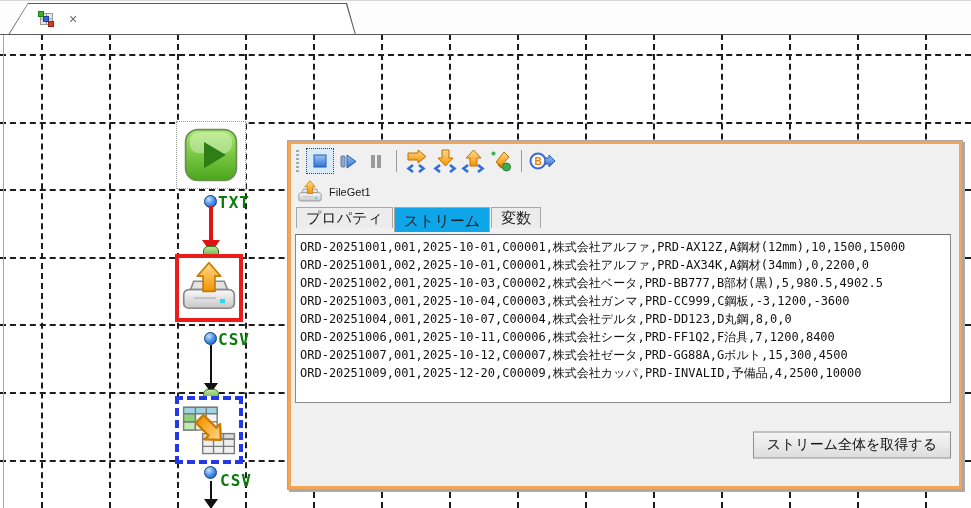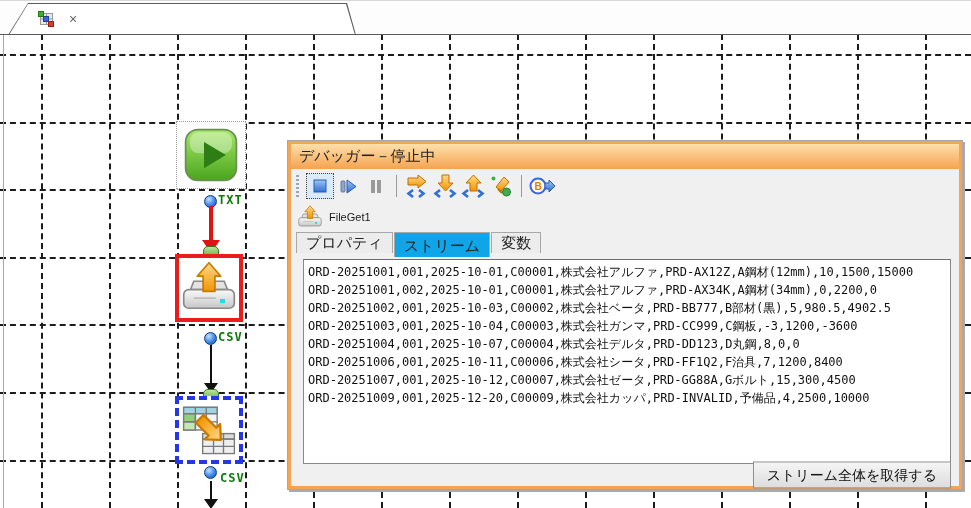--- a/index.html
+++ b/index.html
@@ -32,21 +32,21 @@
   .node-fileget { left: 175px; top: 220px; width: 68px; height: 68px; border: 4px solid #ed1c1c; }
   .node-mapper { left: 175px; top: 362px; width: 68px; height: 68px; border: 4px dashed #2438e8; }
 
   .port-blue { position: absolute; width: 13px; height: 13px; border-radius: 50%;
     background: radial-gradient(circle at 35% 30%, #c4e2ff, #3d86e8 55%, #1c55a8);
     border: 1px solid #123c80; }
   .port-green { position: absolute; width: 16px; height: 13px; border-radius: 5px;
     background: linear-gradient(#b9e59c, #5aa62c); border: 1px solid #38761d; }
 
   .flow-label { position: absolute; font-family: "DejaVu Sans Mono", monospace;
-    font-weight: bold; font-size: 12px; letter-spacing: 1px; color: #0b7c0b; }
+    font-weight: bold; font-size: 16px; letter-spacing: 1px; color: #0b7c0b; }
 
   .red-line  { position: absolute; left: 209px; top: 172px; width: 4px; height: 36px; background: #e01212; }
   .red-head  { position: absolute; left: 202px; top: 206px; width: 0; height: 0;
     border-left: 9px solid transparent; border-right: 9px solid transparent; border-top: 13px solid #e01212; }
   .blk-line1 { position: absolute; left: 210px; top: 311px; width: 2px; height: 40px; background: #111; }
   .blk-head1 { position: absolute; left: 204px; top: 349px; width: 0; height: 0;
     border-left: 7px solid transparent; border-right: 7px solid transparent; border-top: 10px solid #111; }
   .blk-line2 { position: absolute; left: 210px; top: 447px; width: 2px; height: 20px; background: #111; }
   .blk-head2 { position: absolute; left: 204px; top: 465px; width: 0; height: 0;
     border-left: 7px solid transparent; border-right: 7px solid transparent; border-top: 10px solid #111; }
@@ -65,21 +65,21 @@
   .tbtn.active { background: #d9eaf8; outline: 1px dotted #444; outline-offset: -1px; }
   .tsep { width: 1px; height: 22px; background: #9a9a9a; margin: 0 6px; }
 
   .dbg-node { flex: none; height: 30px; display: flex; align-items: center; gap: 7px; padding-left: 7px; font-size: 11px; }
 
   .dbg-tabs { flex: none; height: 26px; display: flex; align-items: flex-start; padding-left: 5px; }
   .dtab { font-size: 15px; padding: 1px 9px 3px; height: 21px; border: 1px solid #a8a8a8; border-bottom: none;
     background: #ececec; margin-right: 1px; color: #222; white-space: nowrap; }
   .dtab.active { background: #0ea5e9; height: 25px; padding-top: 4px; position: relative; z-index: 2; }
 
-  .dbg-stream { flex: none; height: 205px; margin: 1px 8px 0 12px; background: #fff;
+  .dbg-stream { flex: none; height: 169px; margin: 1px 8px 0 4px; background: #fff;
     border: 1px solid #8a8a8a; border-top-color: #6f6f6f; padding: 3px 4px; overflow: hidden; }
   .sline { font-family: "DejaVu Sans Mono", monospace; font-size: 12px; line-height: 18px;
     white-space: nowrap; color: #111; }
 
   .dbg-bottom { flex: 1; position: relative; }
   .fetch-btn { position: absolute; right: 8px; top: 50%; transform: translateY(-50%); height: 27px;
     padding: 0 13px; font-size: 14px; color: #111; background: linear-gradient(#f5f5f5, #dddddd);
     border: 1px solid #8f8f8f; font-family: "Liberation Sans", sans-serif; }
 </style>
 </head>
@@ -220,23 +220,20 @@
   </div>
   <div class="port-blue" style="left:204px;top:432px;"></div>
   <span class="flow-label" style="left:220px;top:437px;">CSV</span>
   <div class="blk-line2"></div>
   <div class="blk-head2"></div>
 </div>
 
 <div class="debugger">
   <div class="dbg-frame">
 
-    <div class="dbg-title">
-      <span>デバッガー－停止中</span>
-    </div>
 
     <div class="dbg-toolbar">
       <div class="grip"></div>
 
       <div class="tbtn active">
         <svg width="22" height="22" viewBox="0 0 22 22">
           <rect x="5" y="5" width="12" height="12" fill="url(#gBlue)" stroke="#2a5bb0"></rect>
         </svg>
       </div>
       <div class="tbtn">

